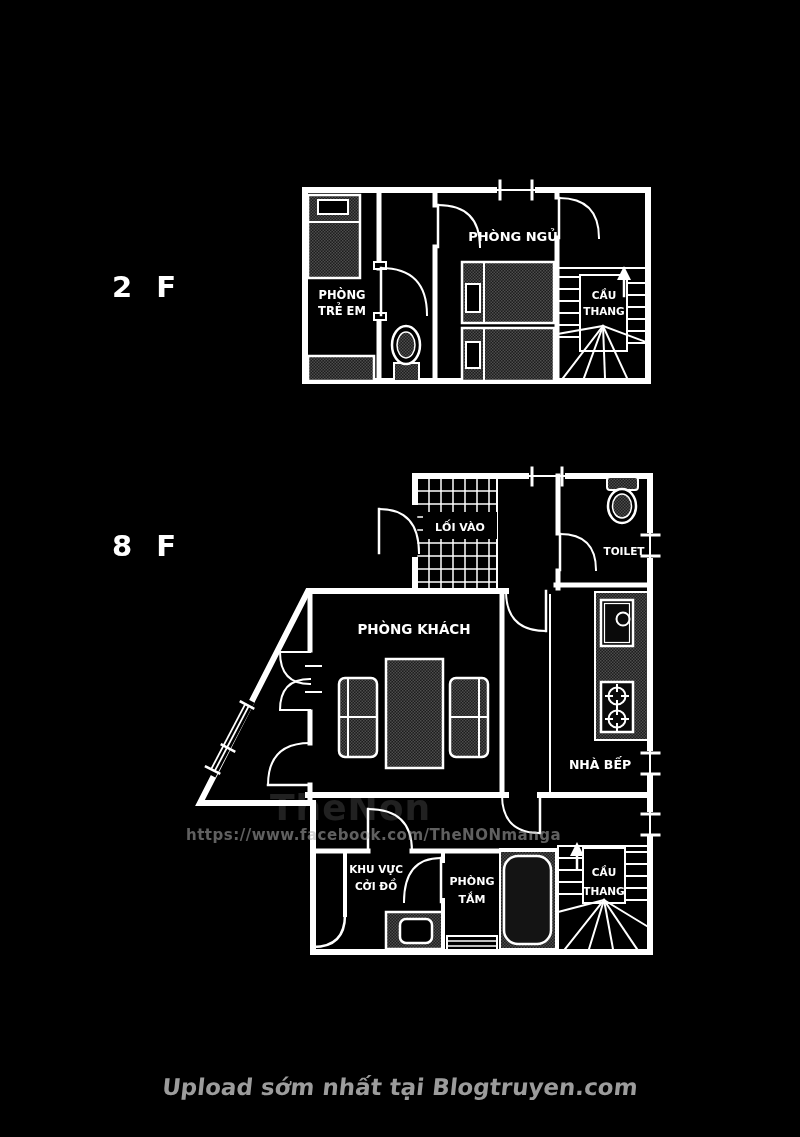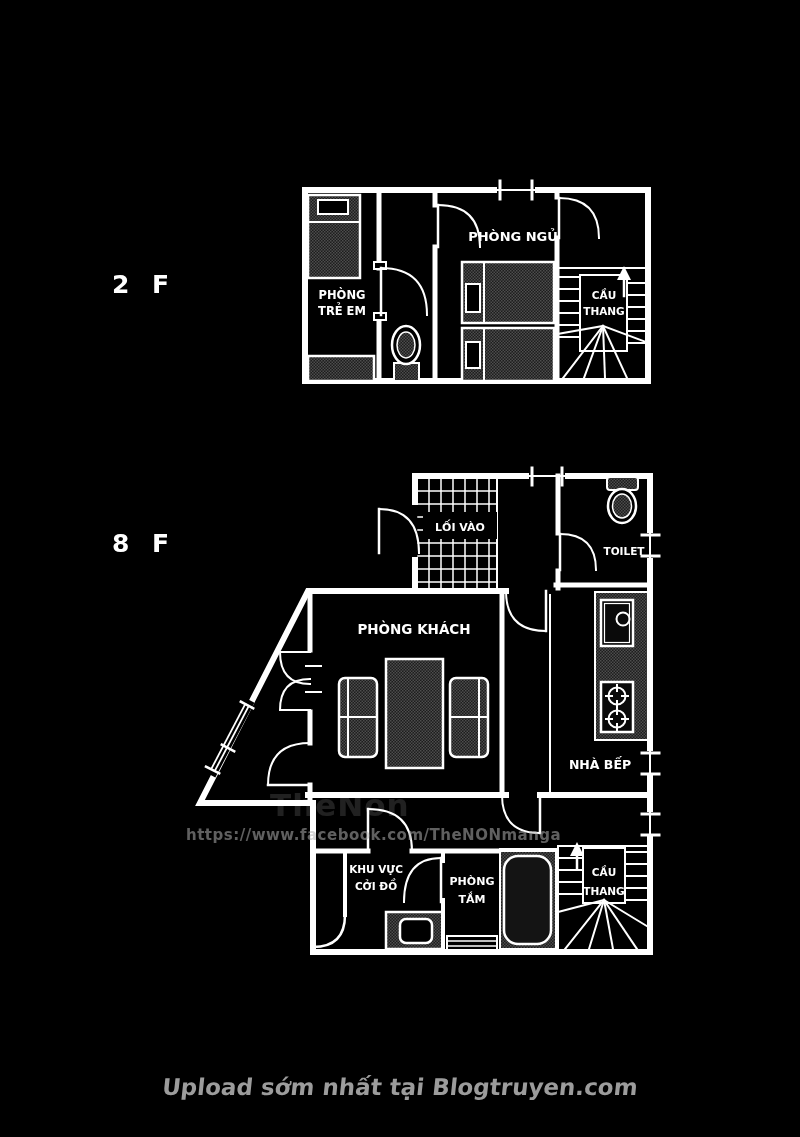--- a/index.html
+++ b/index.html
@@ -2,22 +2,22 @@
 <html><head>
 <meta charset="utf-8">
 <style>
   html,body{margin:0;padding:0;}
   body{background:#000;width:800px;height:1137px;position:relative;overflow:hidden;
        font-family:"DejaVu Sans","Liberation Sans",sans-serif;}
   #stage{position:absolute;left:0;top:0;width:800px;height:1137px;background:#000;}
   svg{position:absolute;left:0;top:0;}
   svg text{fill:#fff;font-family:"DejaVu Sans","Liberation Sans",sans-serif;font-weight:bold;
            text-anchor:middle;}
-  .floor-label{position:absolute;color:#fff;font-size:25px;font-weight:bold;letter-spacing:7px;}
-  .wm-name{position:absolute;color:rgba(255,255,255,0.13);font-size:31px;font-weight:bold;
+  .floor-label{position:absolute;color:#fff;font-size:29px;font-weight:bold;letter-spacing:7px;}
+  .wm-name{position:absolute;color:rgba(255,255,255,0.13);font-size:36px;font-weight:bold;
            letter-spacing:1px;pointer-events:none;z-index:5;}
   .wm-url{position:absolute;color:rgba(175,175,175,0.55);font-size:15px;font-weight:bold;
           white-space:nowrap;pointer-events:none;z-index:5;letter-spacing:0.5px;}
   .caption{position:absolute;left:50%;transform:translateX(-50%) skewX(-6deg);top:1074px;
            color:#9c9c9c;font-size:23px;font-weight:bold;white-space:nowrap;}
 </style>
 </head>
 <body>
 
 <div id="stage">

